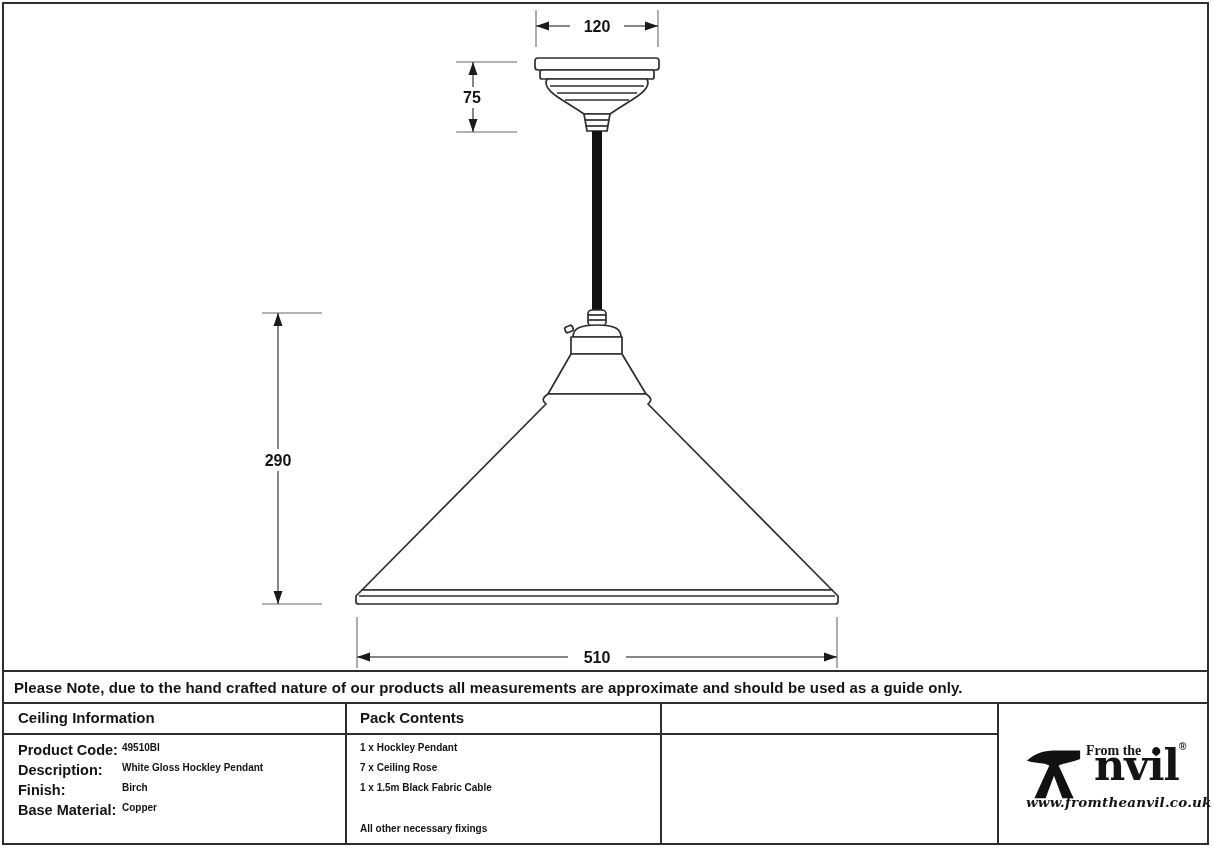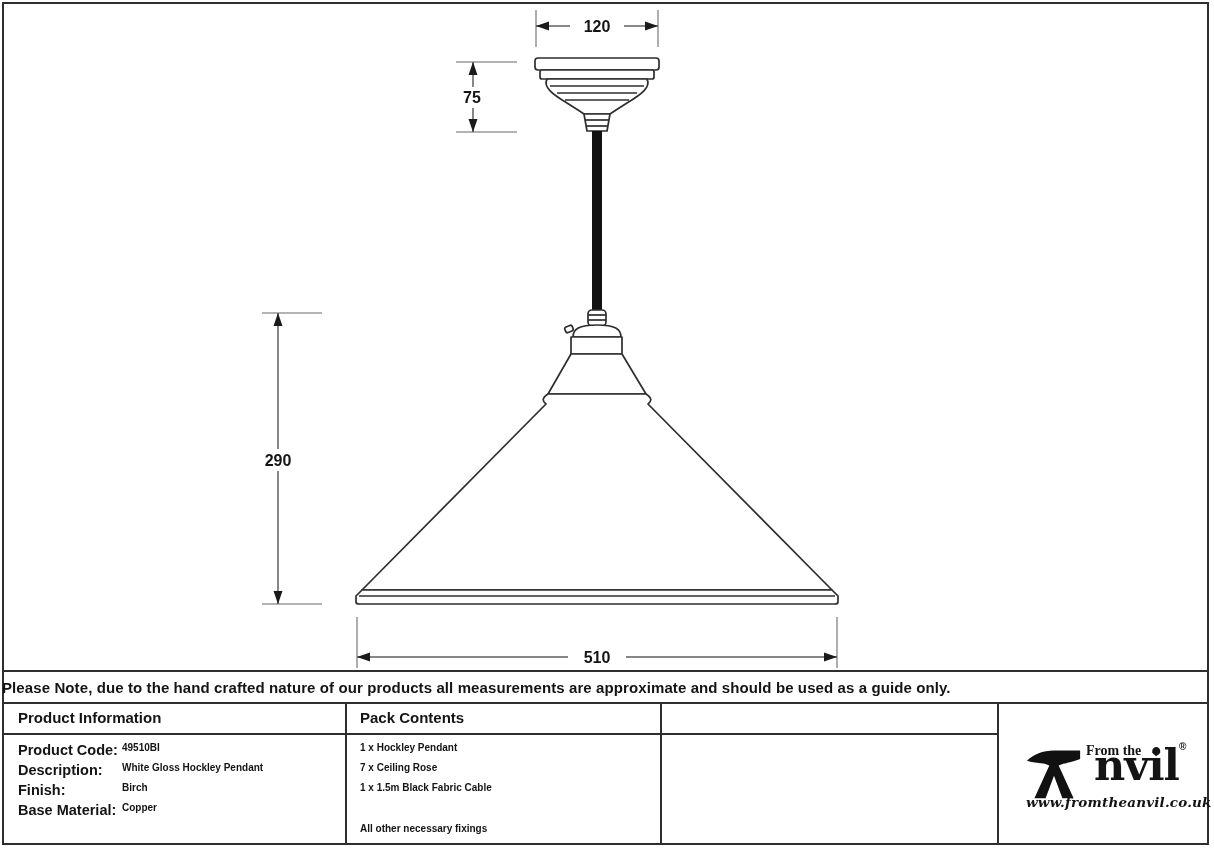--- a/index.html
+++ b/index.html
@@ -9,21 +9,21 @@
 
   .frame{position:absolute;left:2px;top:2px;right:5px;bottom:8px;
          border:2px solid #2e2e2e;background:#ffffff;}
 
   .drawing-svg{position:absolute;left:0;top:0;width:1214px;height:672px;}
   .drawing-svg text{font-family:"Liberation Sans","DejaVu Sans",sans-serif;
                     font-weight:bold;font-size:16px;fill:#141414;}
 
   .note-band{position:absolute;left:2px;right:5px;top:670px;height:34px;
              border-top:2px solid #2e2e2e;border-bottom:2px solid #2e2e2e;
-             display:flex;align-items:center;
+             display:flex;align-items:center;padding-left:12px;
              font-size:15px;font-weight:600;letter-spacing:0.1px;}
 
   .title-table{position:absolute;left:2px;right:5px;top:702px;bottom:8px;}
   .vline{position:absolute;top:0;bottom:0;width:2px;background:#2e2e2e;}
   .hline-header{position:absolute;left:0;top:31px;width:997px;height:2px;background:#2e2e2e;}
 
   .th{position:absolute;top:7px;font-size:15px;font-weight:700;}
   .cell-label{position:absolute;font-size:14.5px;font-weight:600;}
   .cell-value{position:absolute;font-size:10px;font-weight:600;}
 
@@ -122,21 +122,21 @@
 <div class="note-band">
   <span>Please Note, due to the hand crafted nature of our products all measurements are approximate and should be used as a guide only.</span>
 </div>
 
 <div class="title-table">
   <div class="vline" style="left:343px;"></div>
   <div class="vline" style="left:658px;"></div>
   <div class="vline" style="left:995px;"></div>
   <div class="hline-header"></div>
 
-  <div class="th" style="left:16px;">Product Information</div>
+  <div class="th" style="left:16px;">Ceiling Information</div>
   <div class="th" style="left:358px;">Pack Contents</div>
 
   <div>
     <div class="cell-label" style="left:16px;top:40px;">Product Code:</div>
     <div class="cell-value" style="left:120px;top:40px;">49510BI</div>
 
     <div class="cell-label" style="left:16px;top:60px;">Description:</div>
     <div class="cell-value" style="left:120px;top:60px;">White Gloss Hockley Pendant</div>
 
     <div class="cell-label" style="left:16px;top:80px;">Finish:</div>

